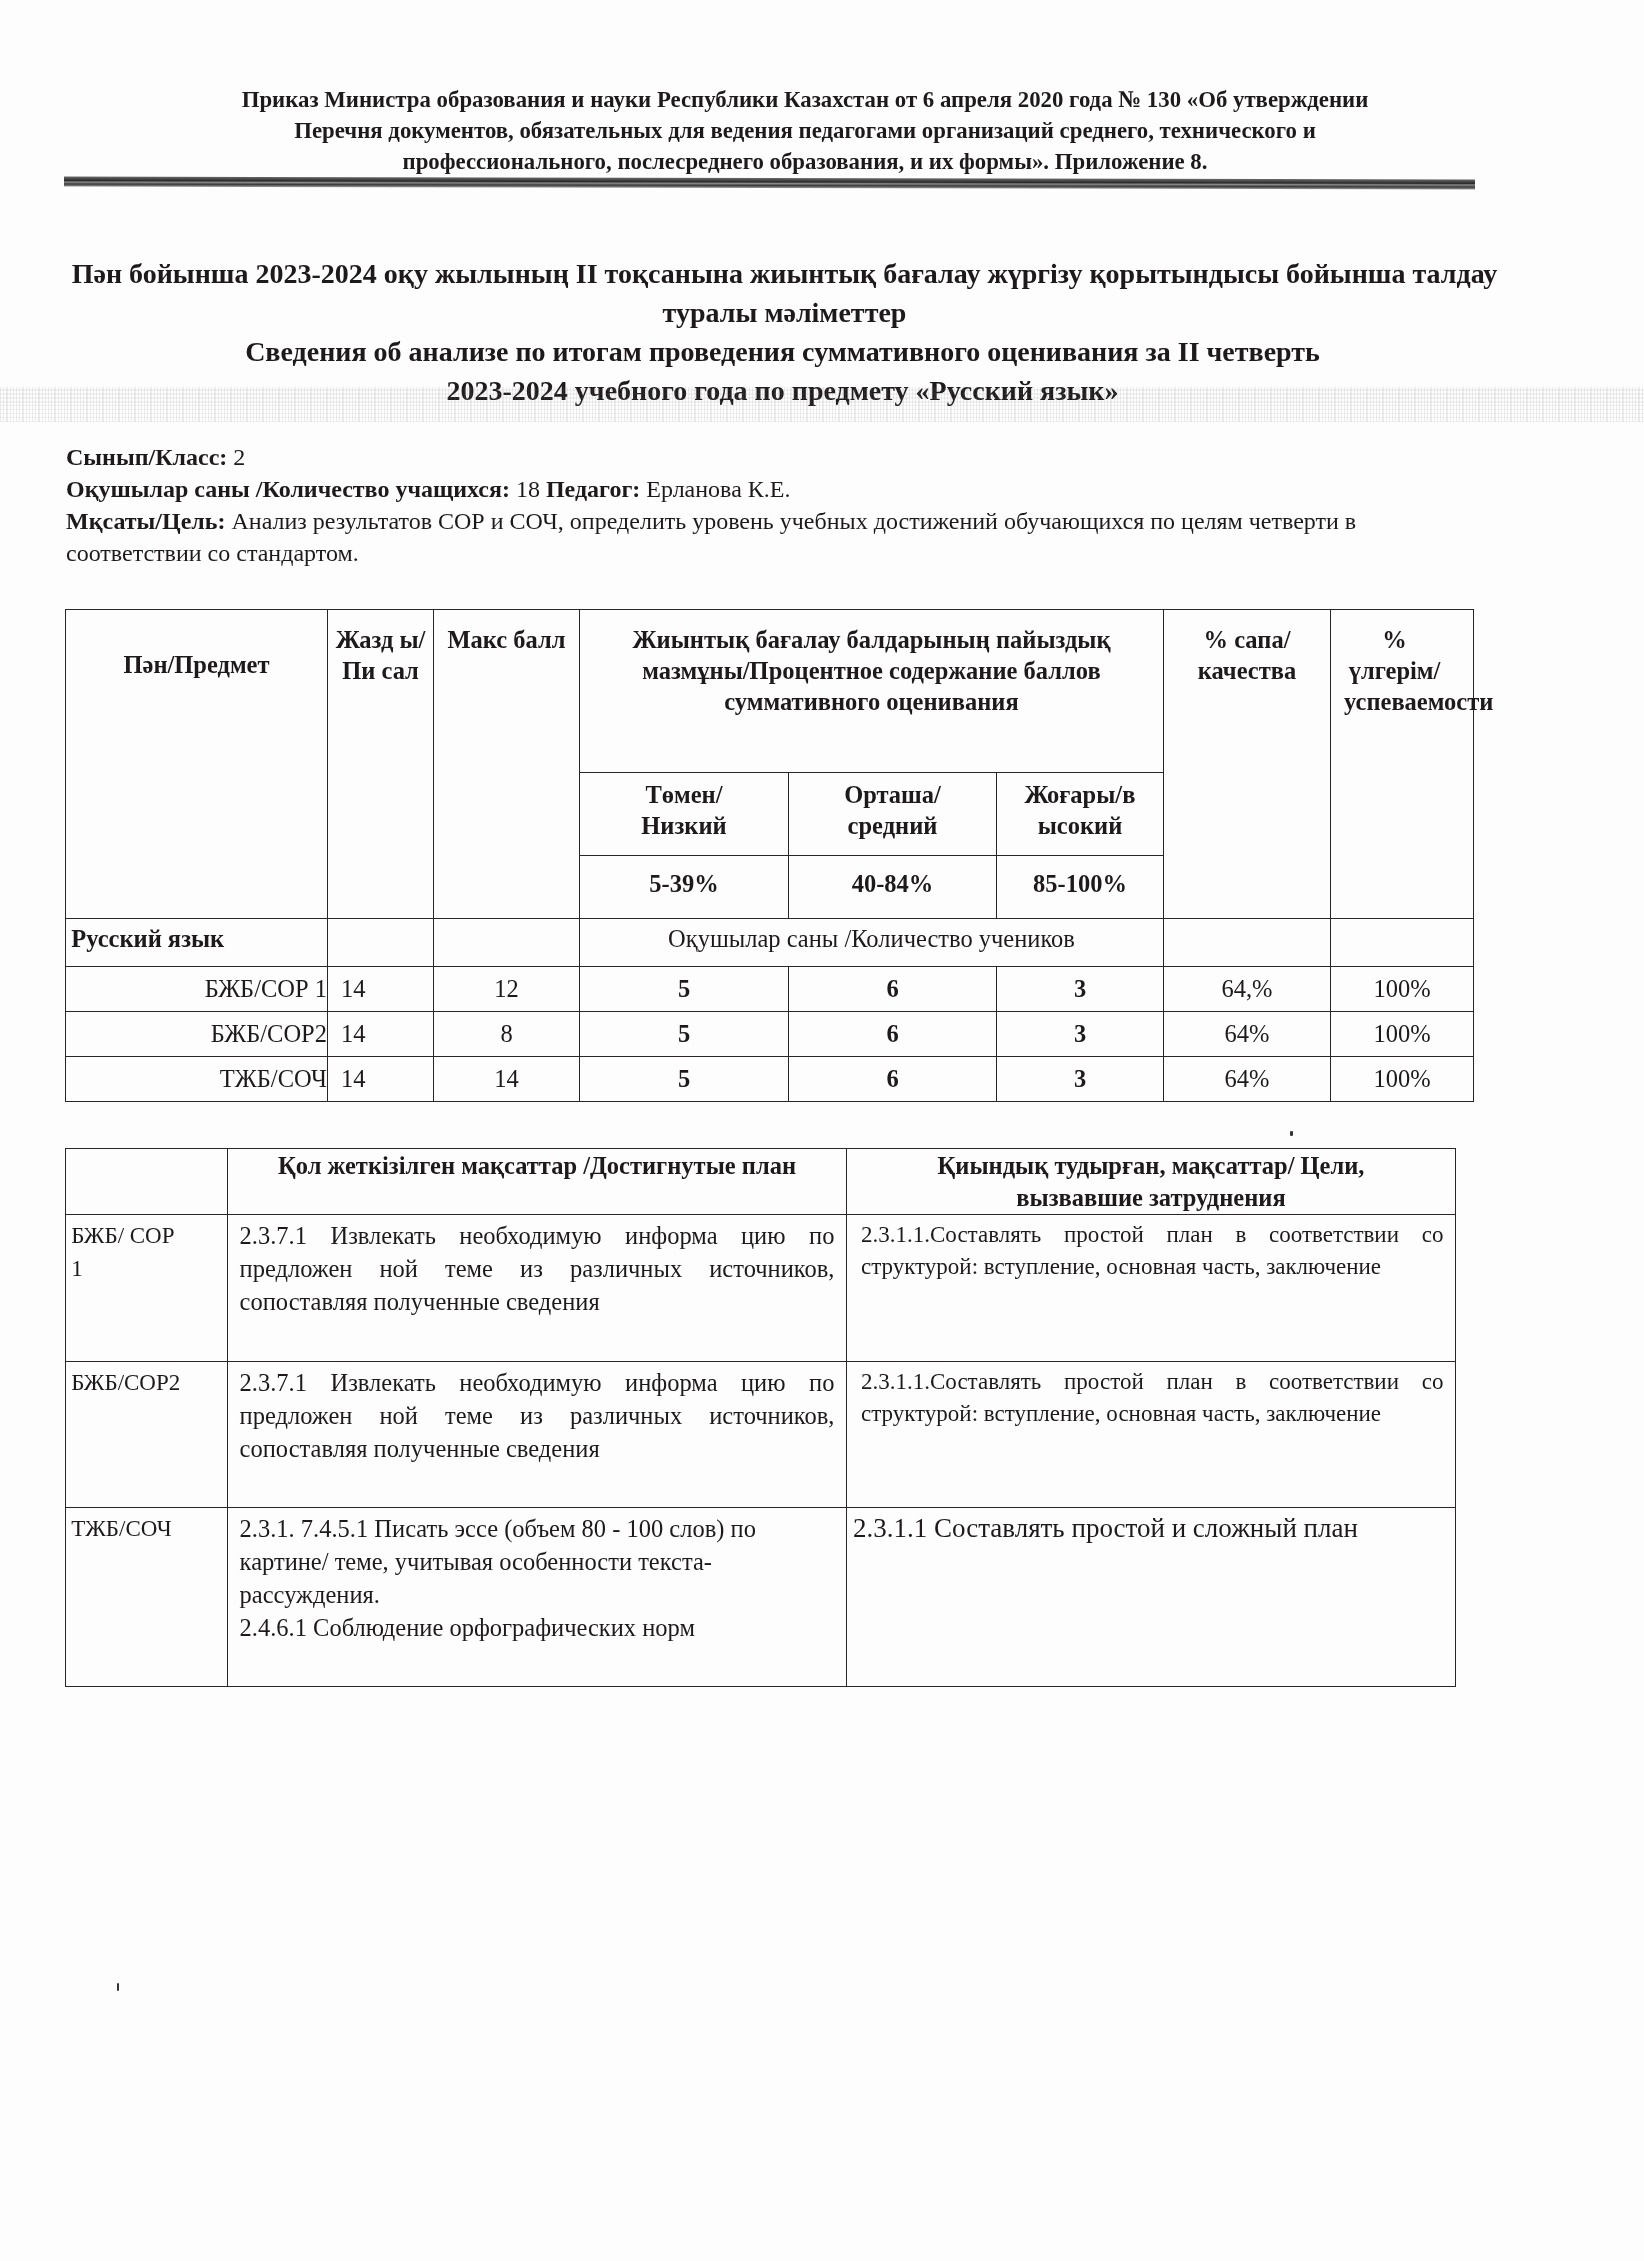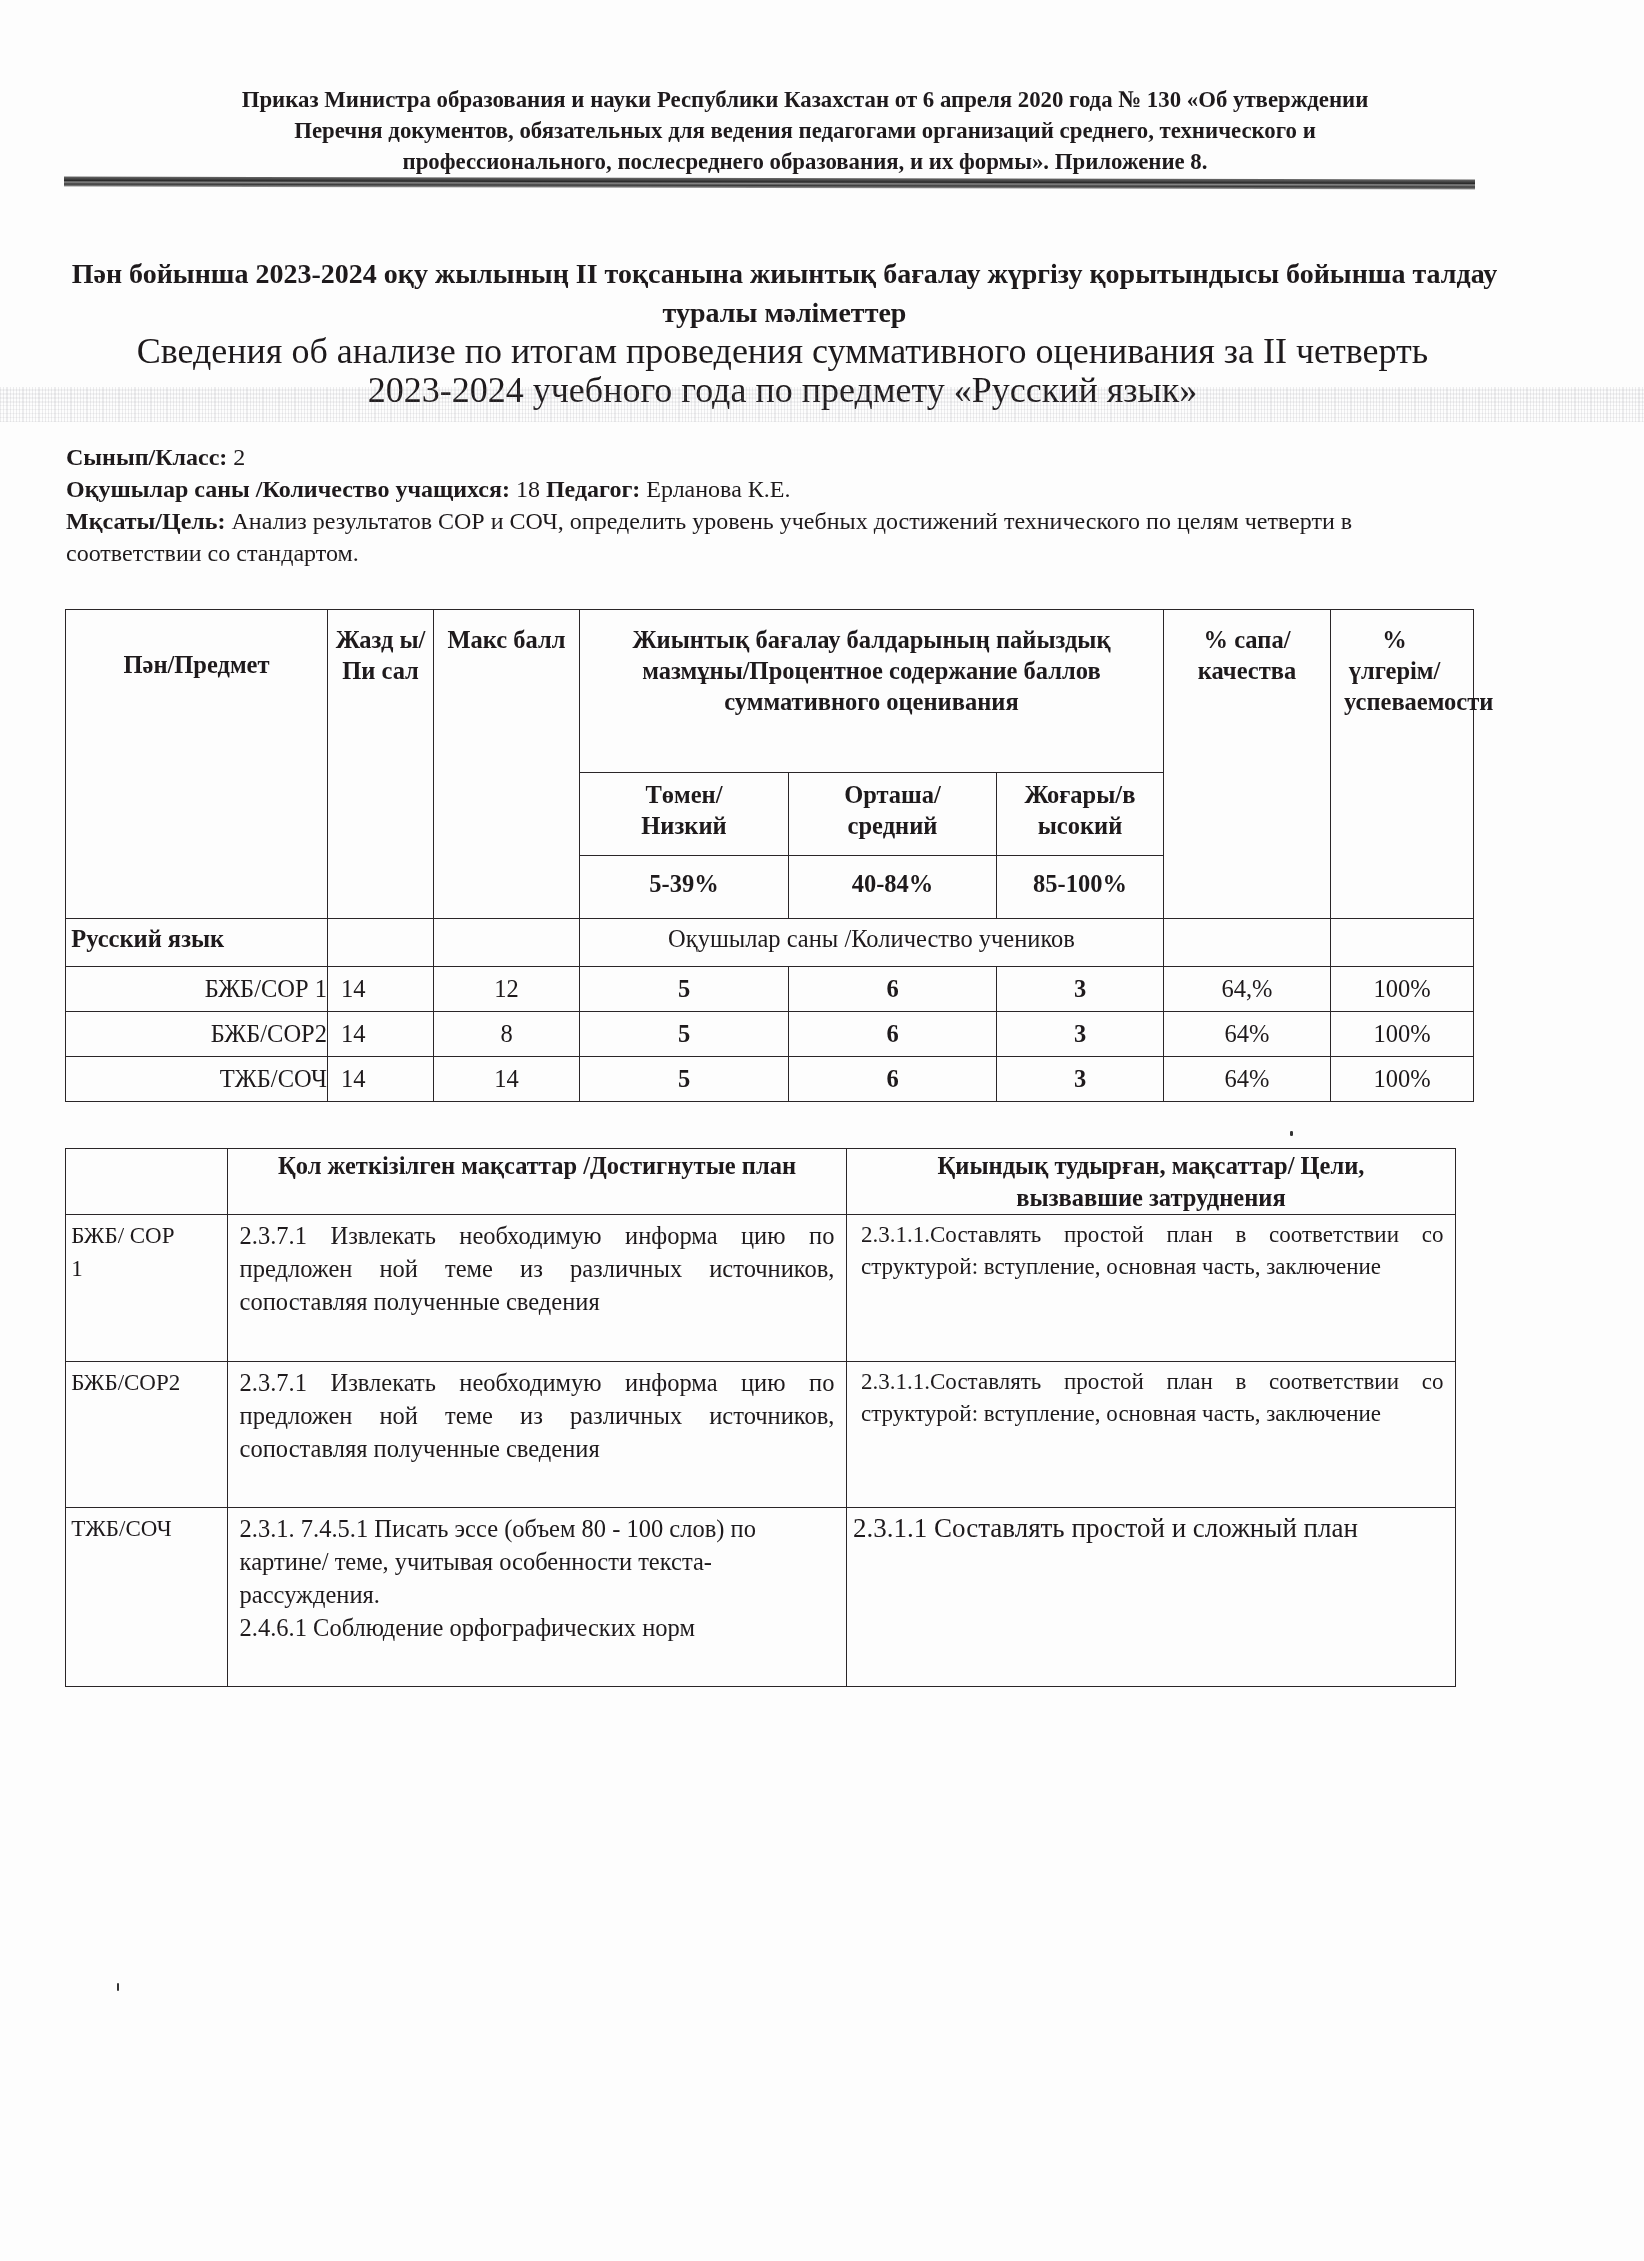--- a/index.html
+++ b/index.html
@@ -8,21 +8,21 @@
   .abs { position: absolute; }
 
   
   .hdr { left: 64px; top: 84px; width: 1482px; text-align: center; font-weight: bold;
          font-size: 24px; line-height: 31px; transform: scaleX(0.95); transform-origin: center top; }
   .rule { left: 64px; top: 178px; width: 1411px; height: 10.3px;
           background: linear-gradient(#6a6a6a, #2a2a2a 40%, #8a8a8a 55%, #3a3a3a 75%, #9a9a9a);
           transform: rotate(0.12deg); }
 
   .kz-title { left: 66px; top: 254px; width: 1437px; font-weight: bold; font-size: 28px; line-height: 39px; text-align: center; }
-  .ru-title { left: 64px; top: 332px; width: 1437px; font-weight: normal; font-size: 36px; line-height: 39px; text-align: center; }
+  .ru-title { left: 64px; top: 332px; width: 1437px; font-weight: bold; font-size: 28px; line-height: 39px; text-align: center; }
   .noise { left: 0; top: 387px; width: 1644px; height: 35px;
            background: repeating-linear-gradient(90deg, rgba(120,120,130,0.18) 0 1.3px, rgba(255,255,255,0) 1.3px 3.2px),
                        repeating-linear-gradient(0deg, rgba(120,120,130,0.12) 0 1.3px, rgba(255,255,255,0) 1.3px 3.9px);
            opacity: 0.7; }
 
   .meta { left: 66px; top: 441px; width: 1417px; font-size: 24px; line-height: 32px; }
   .meta b { font-weight: bold; }
 
   table { border-collapse: collapse; position: absolute; table-layout: fixed; }
   td, th { border: 1.9px solid #2a2628; padding: 0; vertical-align: top; }
@@ -76,21 +76,21 @@
     <span>2</span>
   </div>
   <div>
     <b>Оқушылар саны /Количество учащихся:</b>
     <span>18</span>
     <b>Педагог:</b>
     <span>Ерланова К.Е.</span>
   </div>
   <div>
     <b>Мқсаты/Цель:</b>
-    <span>Анализ результатов СОР и СОЧ, определить уровень учебных достижений технического по целям четверти  в соответствии со стандартом.</span>
+    <span>Анализ результатов СОР и СОЧ, определить уровень учебных достижений обучающихся по целям четверти  в соответствии со стандартом.</span>
   </div>
 </div>
 
 <table id="t1">
   <colgroup>
     <col style="width:262px">
       <col style="width:106px">
       <col style="width:146px">
     <col style="width:209px">
       <col style="width:208px">

